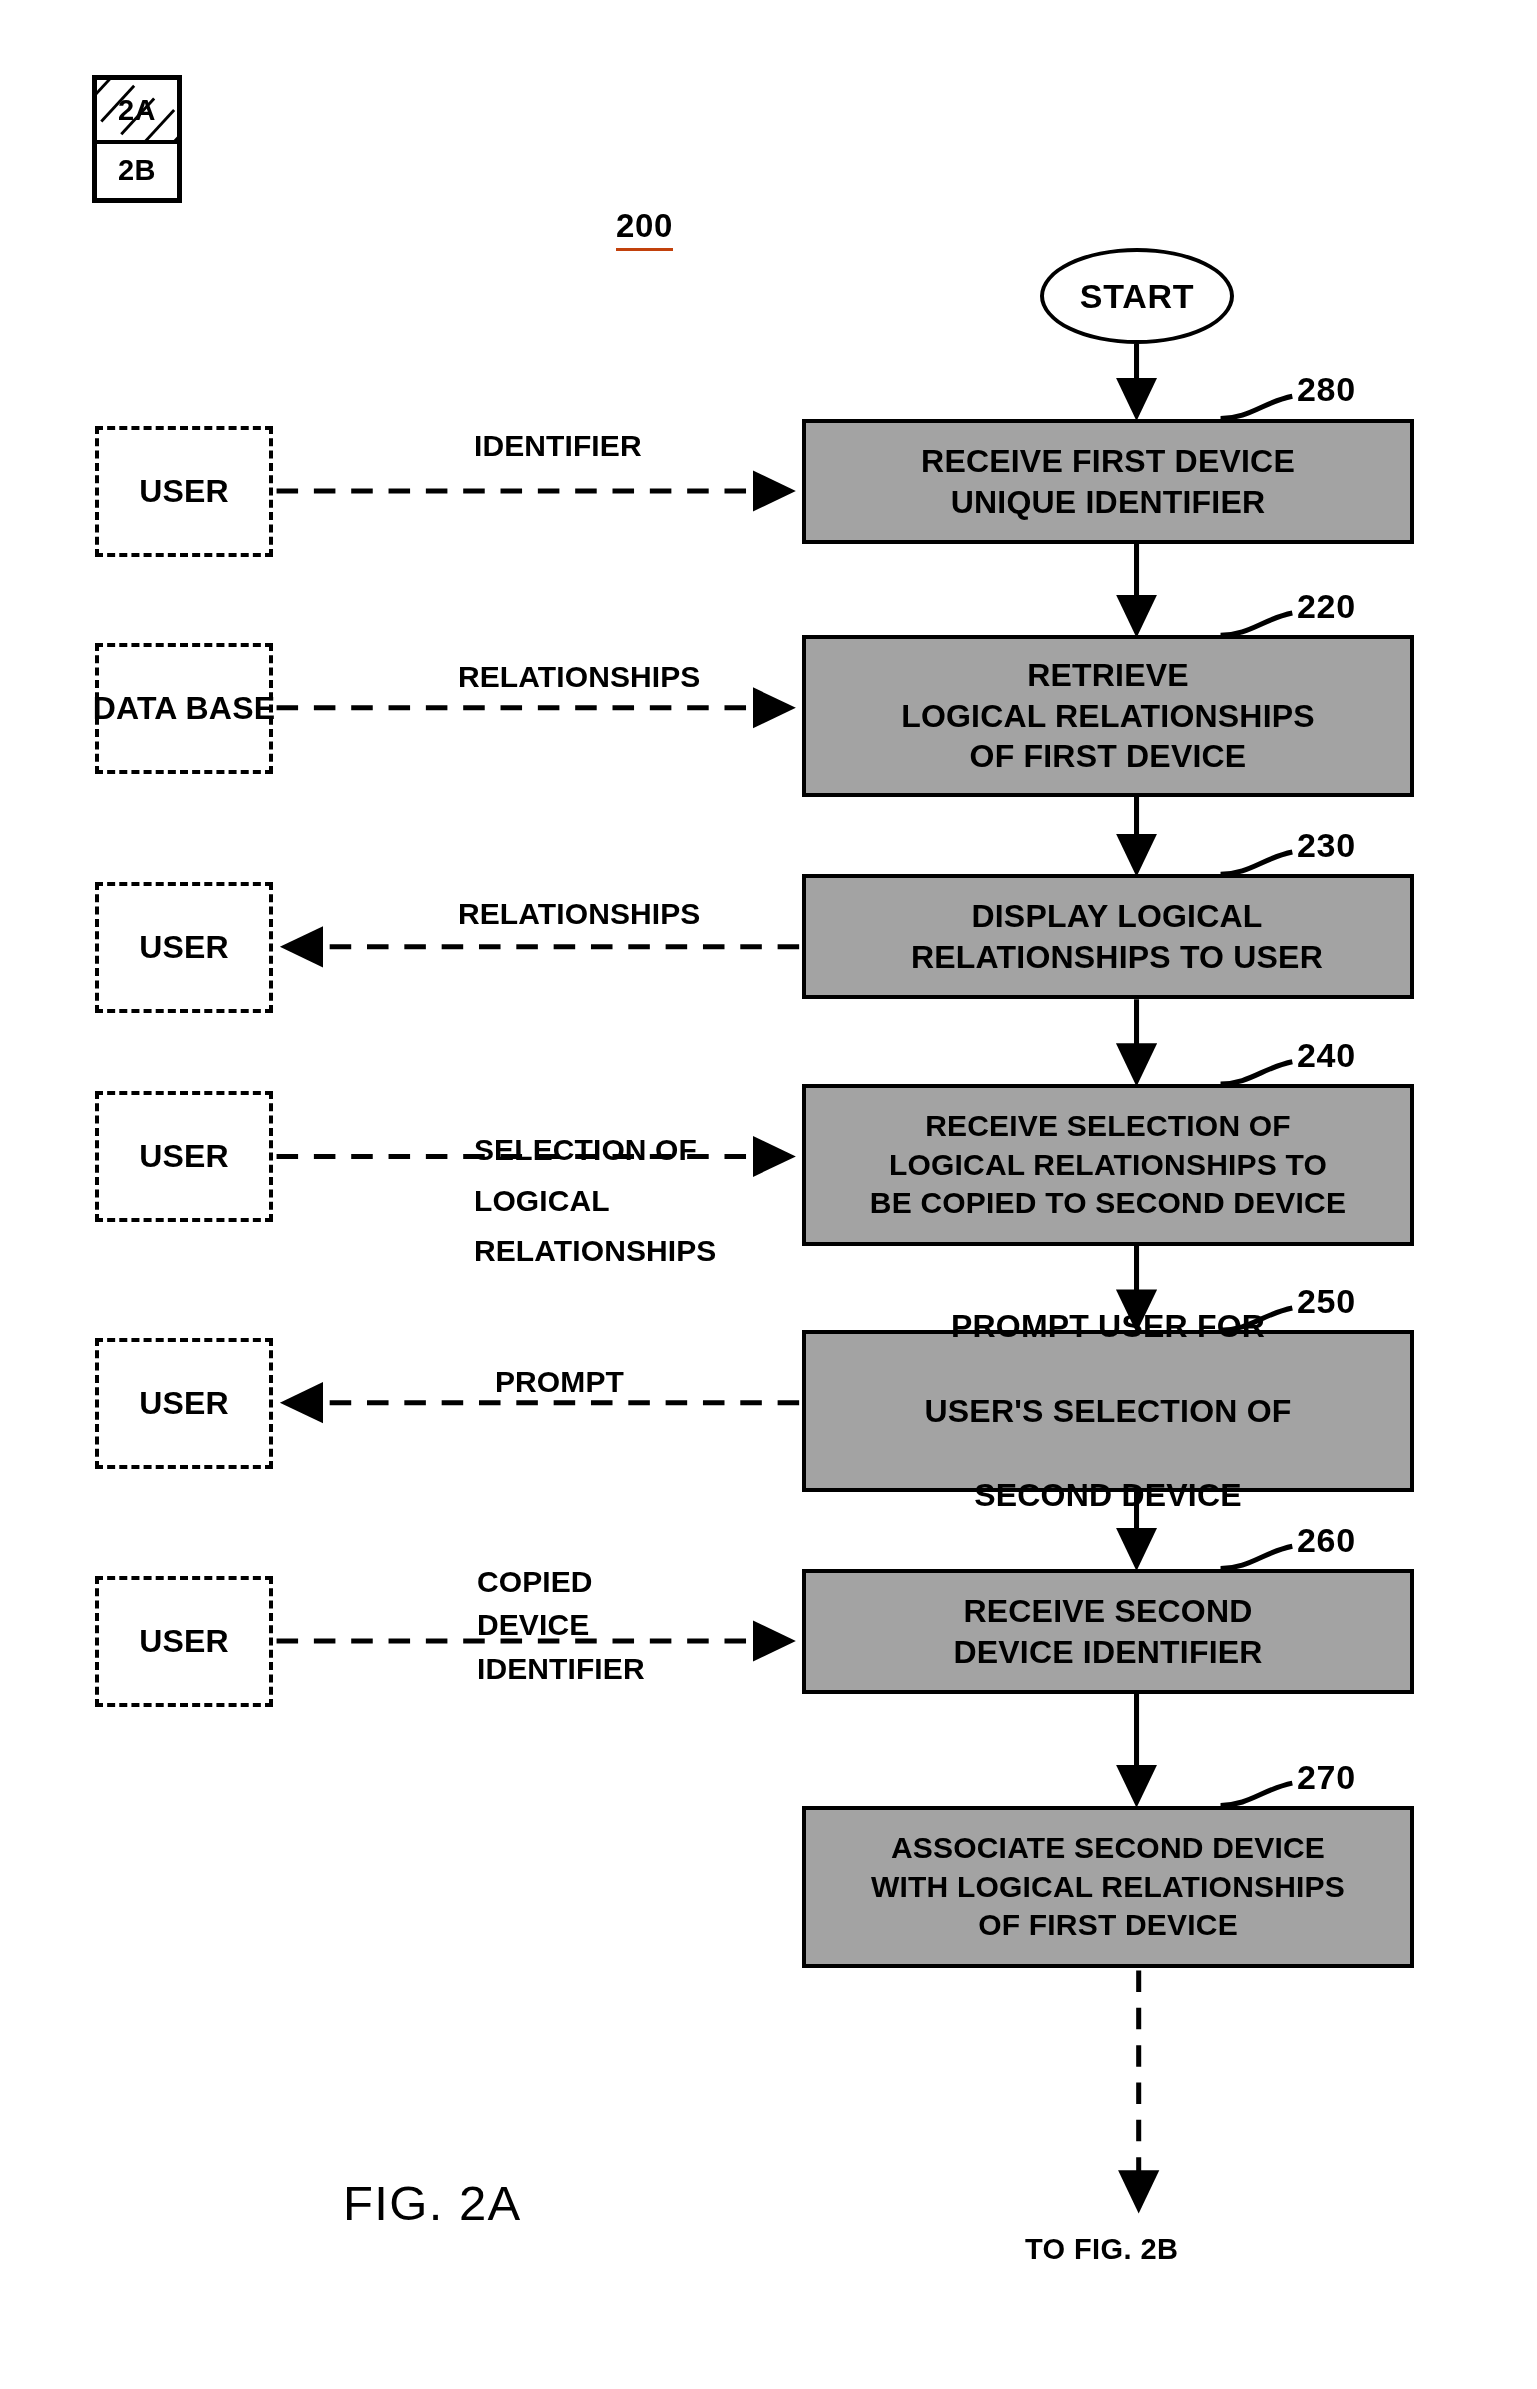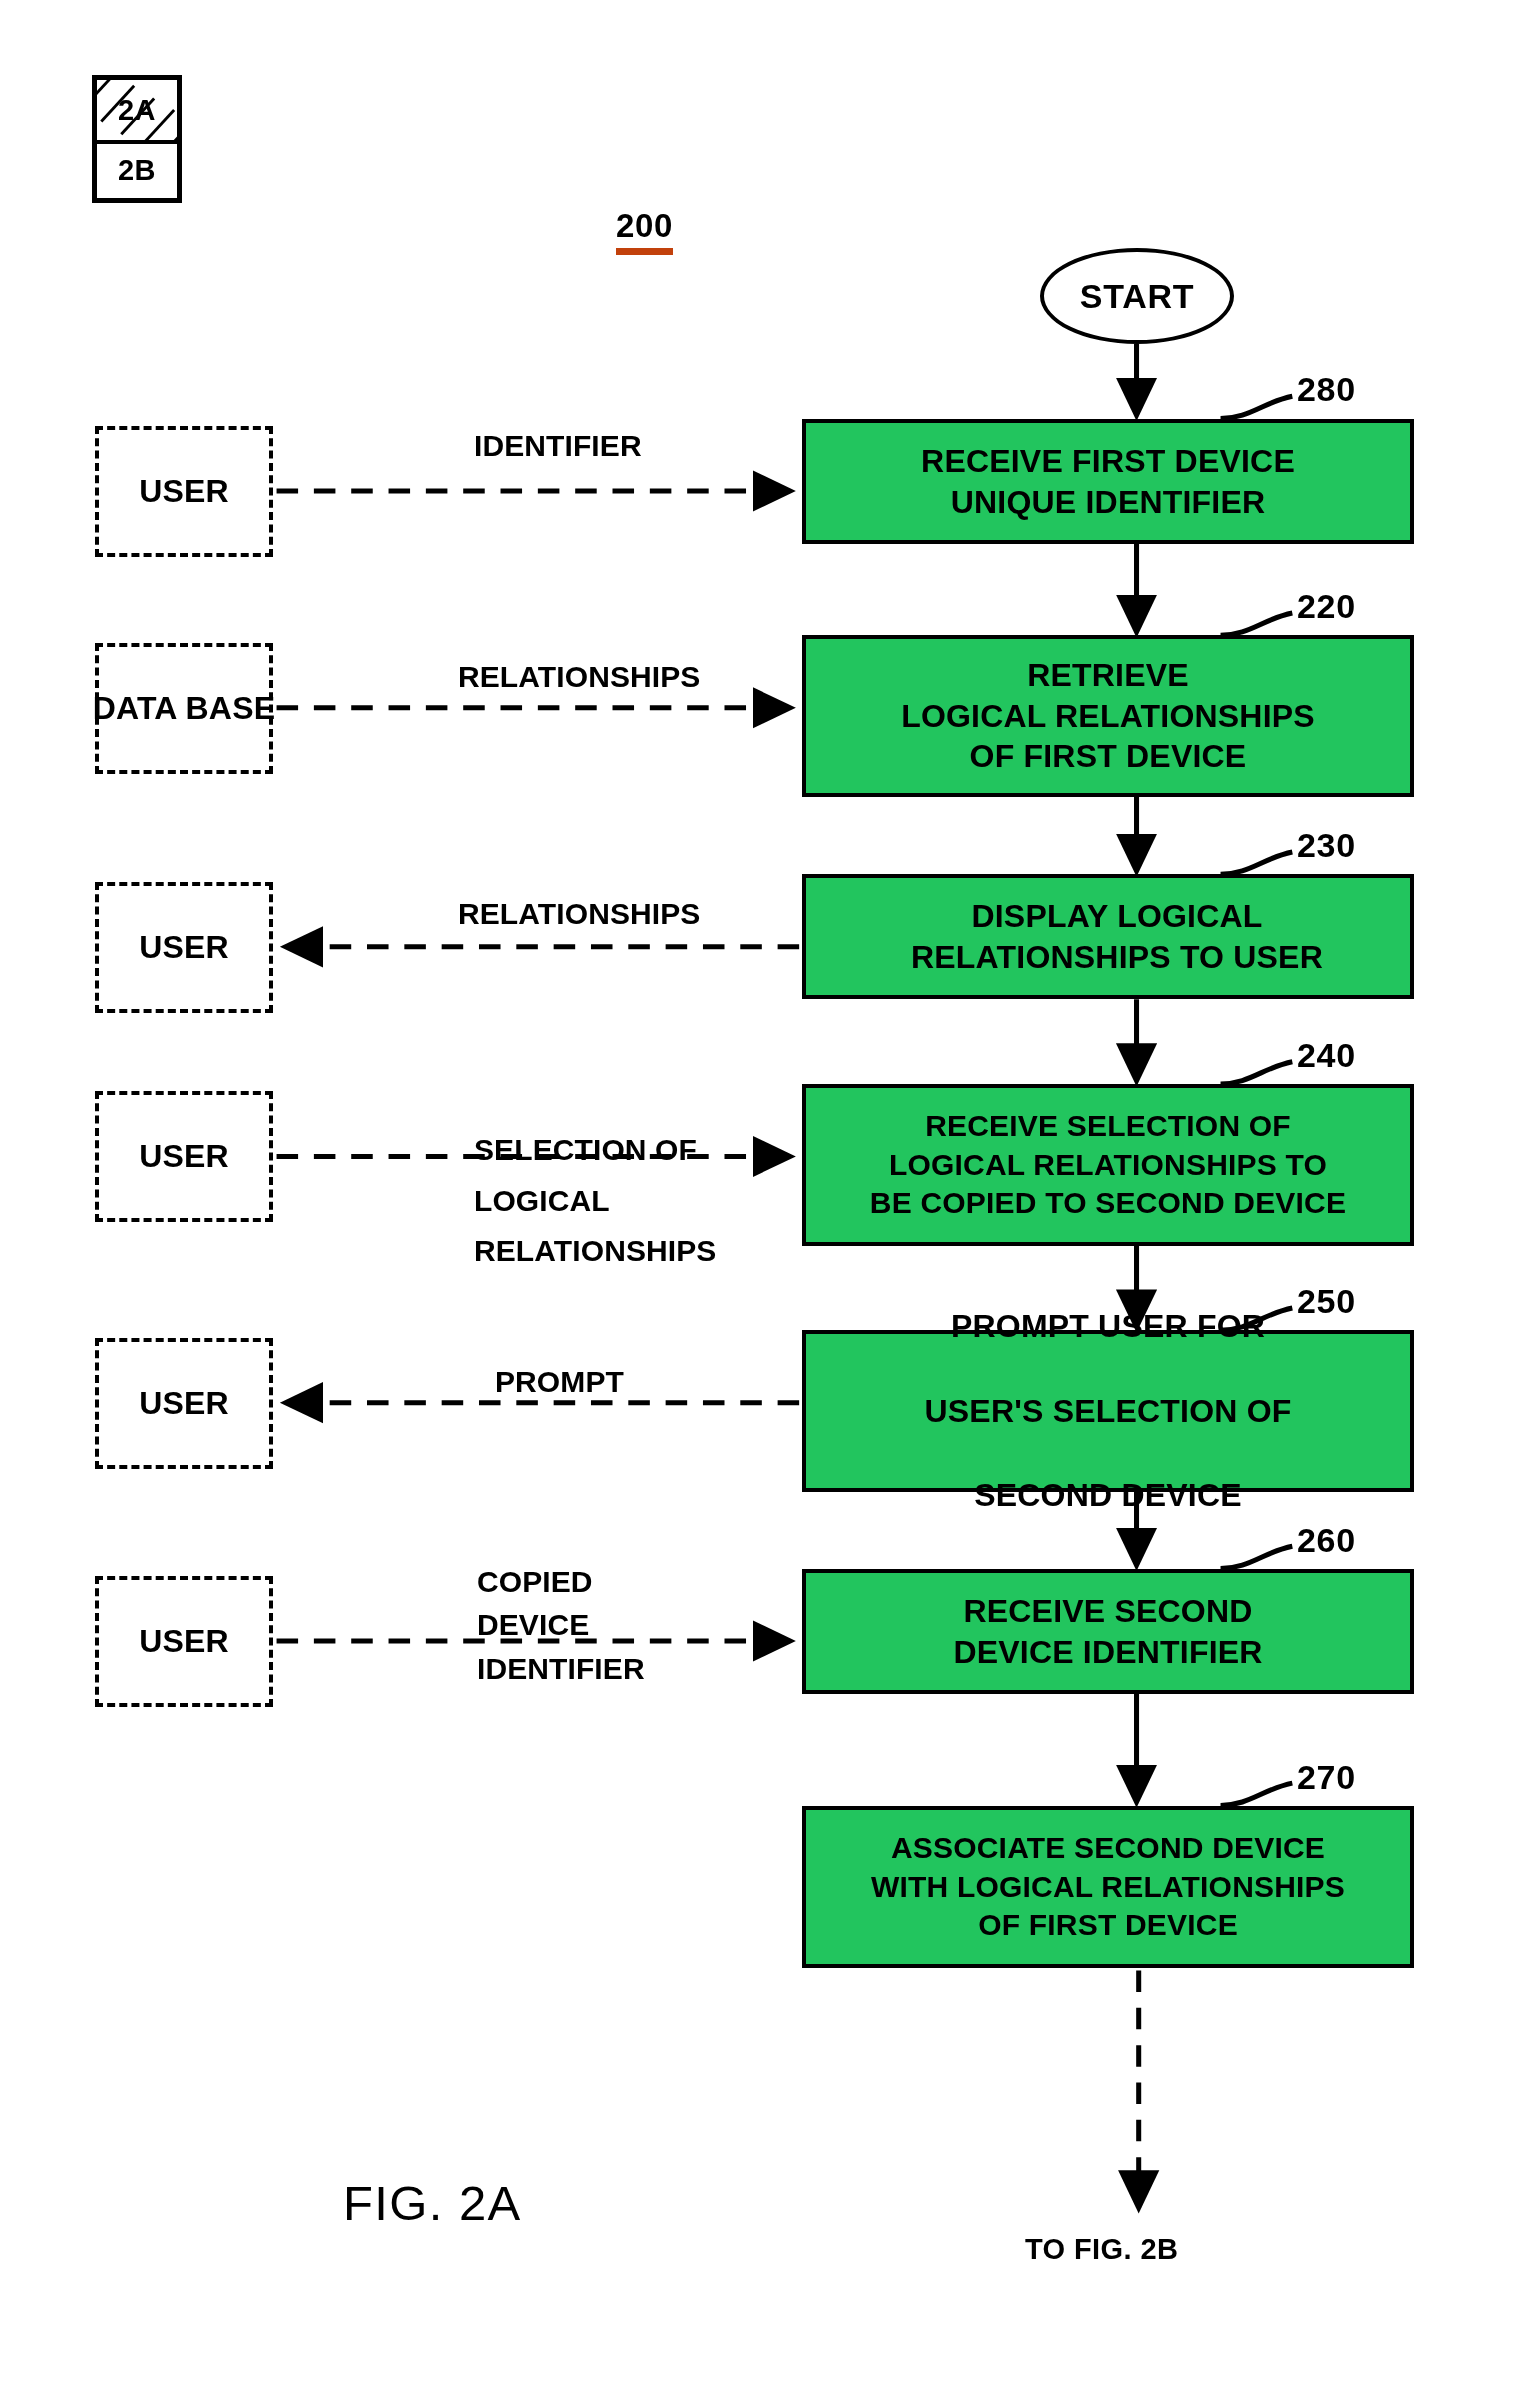--- a/index.html
+++ b/index.html
@@ -17,30 +17,30 @@
   .keybox .cell{position:absolute;left:0;width:80px;height:60px;
           display:flex;align-items:center;justify-content:center;
           font-size:29px;font-weight:700;letter-spacing:0.4px;}
   .keybox .cellA{top:0;border-bottom:4.3px solid #000;}
   .keybox .cellB{top:60px;}
   .hatch{position:absolute;left:0;top:0;width:80px;height:60px;}
 
   
   .fignum{position:absolute;left:616px;top:207px;font-size:33px;font-weight:700;
           letter-spacing:0.7px;}
-  .fignum u{text-decoration:none;border-bottom:7px solid #c2410c;padding-bottom:3.6px;}
+  .fignum u{text-decoration:none;border-bottom:3px solid #c2410c;padding-bottom:3.6px;}
 
   
   .startoval{position:absolute;left:1040px;top:248px;width:194px;height:96px;
              border:4.3px solid #000;border-radius:50%;box-sizing:border-box;
              display:flex;align-items:center;justify-content:center;
              font-size:34px;font-weight:700;letter-spacing:0.7px;background:#fff;}
 
   
-  .pbox{position:absolute;border:4.3px solid #000;box-sizing:border-box;background:#22c55e;
+  .pbox{position:absolute;border:4.3px solid #000;box-sizing:border-box;background:#a3a3a3;
         display:flex;flex-direction:column;align-items:center;justify-content:center;
         text-align:center;font-size:32px;font-weight:700;line-height:1.28;
         letter-spacing:0.2px;padding:0 10px;}
   .pbox .ln{display:block;white-space:nowrap;}
 
   
   .ebox{position:absolute;left:95px;width:178px;
         border:4.3px dashed #000;box-sizing:border-box;background:#fff;
         display:flex;align-items:center;justify-content:center;
         font-size:32px;font-weight:700;letter-spacing:0.2px;white-space:nowrap;}

